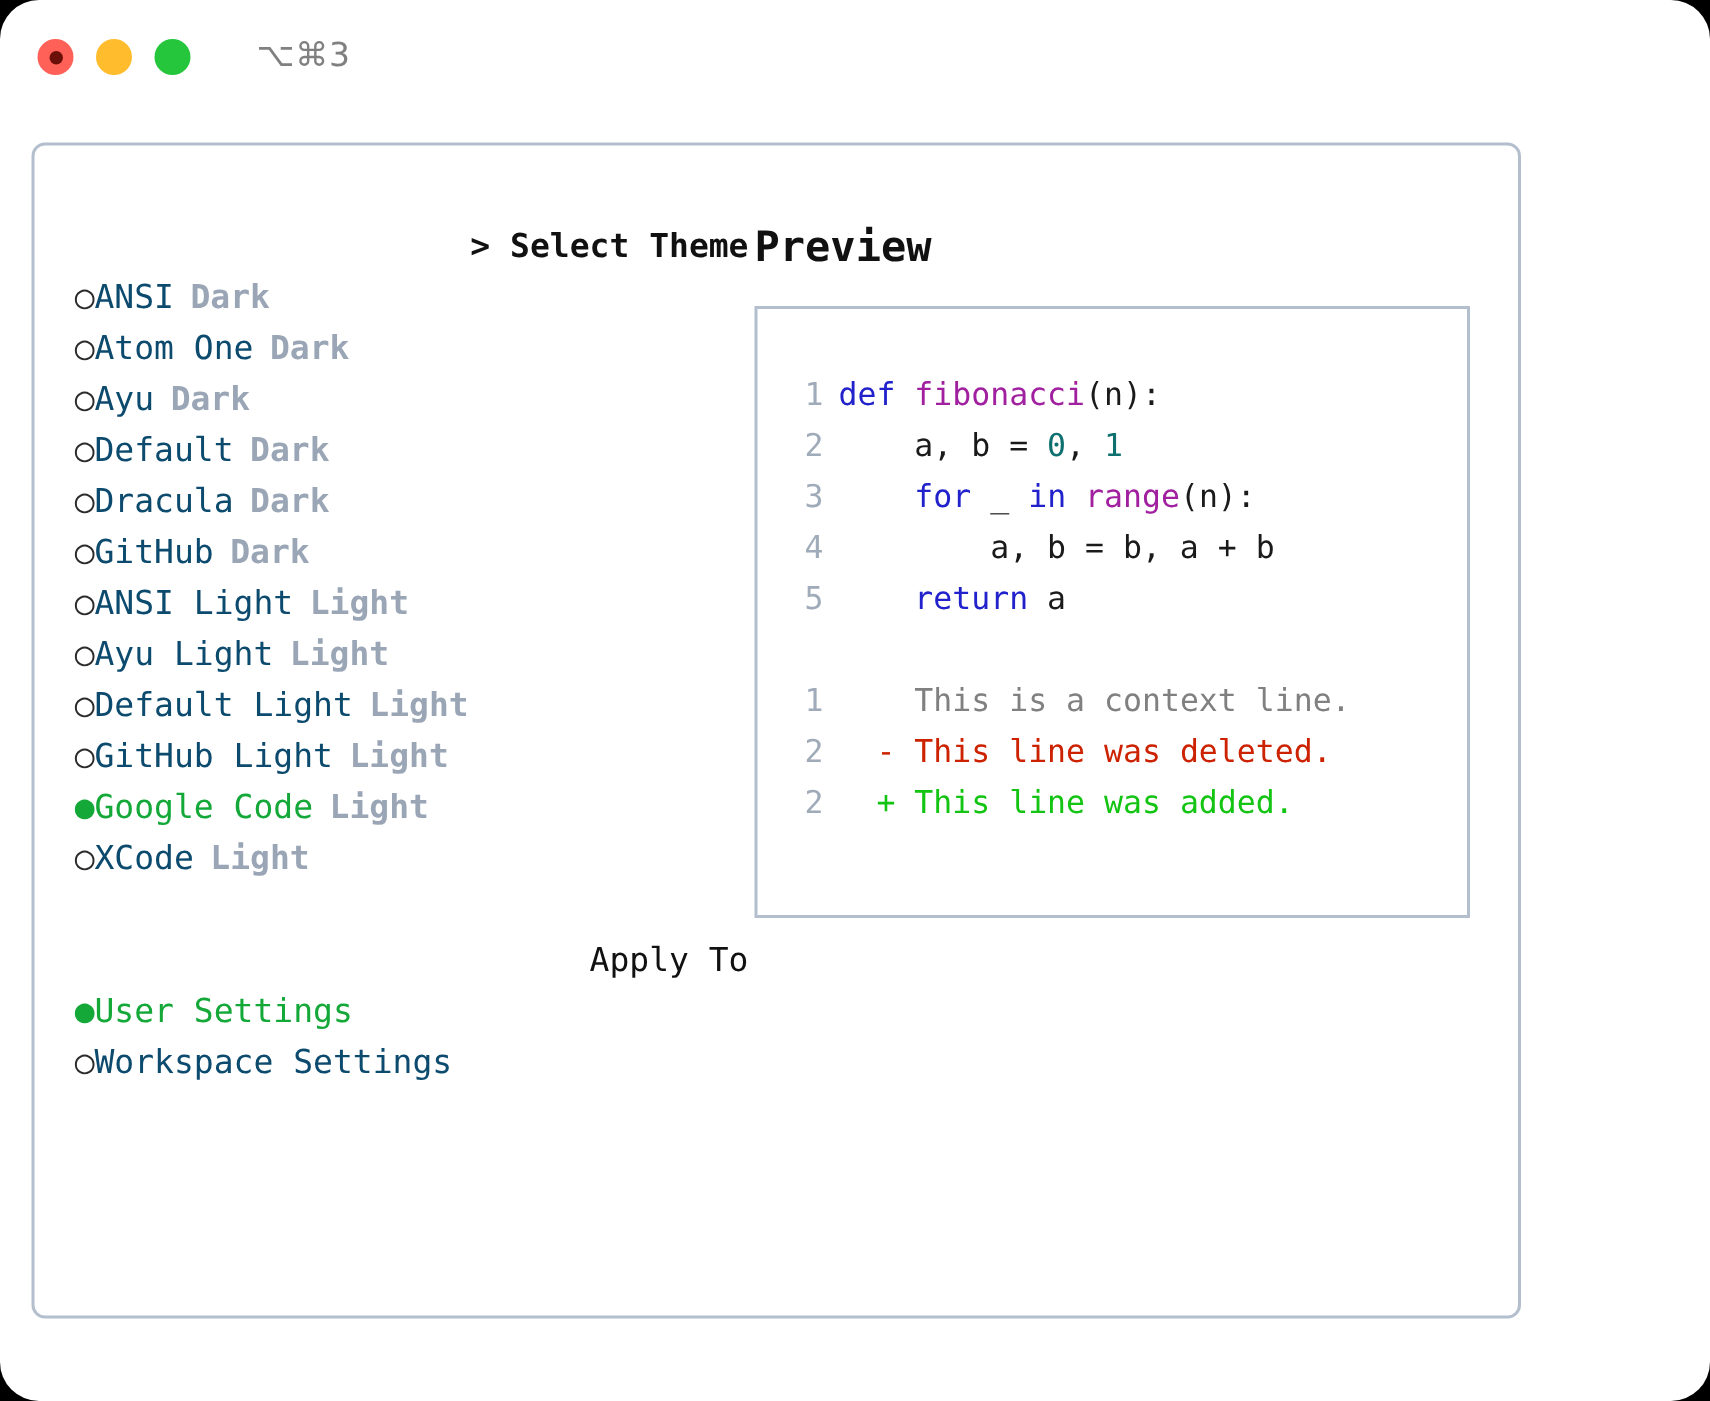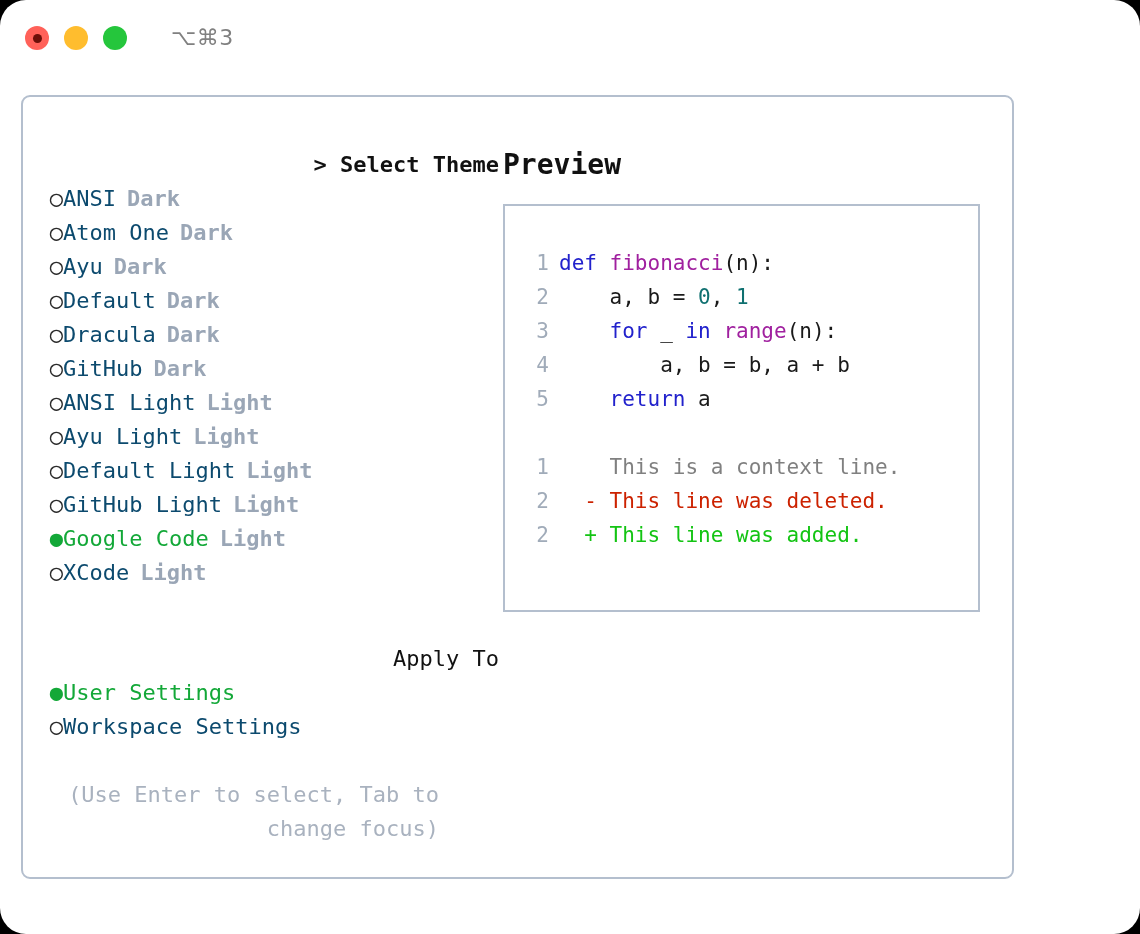--- a/index.html
+++ b/index.html
@@ -116,21 +116,20 @@
     font-weight: bold;
   }
   .spacer-row { height: 34px; }
 
   .subsection-title {
     font-size: 22px;
     color: #111111;
     line-height: 34px;
     padding-left: 24px;
     white-space: pre;
-    margin-top: 18px;
   }
 
   .hint {
     margin-top: 34px;
     font-size: 22px;
     color: #a9b2bf;
     line-height: 34px;
     width: 400px;
     white-space: pre-wrap;
   }
@@ -221,21 +220,20 @@
 
         <div class="spacer-row"></div>
 
         <div class="subsection-title">Apply To</div>
 
         <div id="apply-list">
             <div class="opt-row"><span class="bullet bullet-on">●</span><span class="opt-label selected">User Settings</span></div>
             <div class="opt-row"><span class="bullet bullet-off">○</span><span class="opt-label">Workspace Settings</span></div>
           </div>
 
-        <div class="hint">(Use Enter to select, Tab to change focus)</div>
       </div>
 
       <div class="right-col">
         <div class="preview-title">Preview</div>
 
         <div class="code-box">
           <div id="code-lines">
               <div class="code-line"><span class="lineno">1</span><span class="tok-kw">def </span><span class="tok-fn">fibonacci</span><span class="tok-plain">(n):</span></div>
               <div class="code-line"><span class="lineno">2</span><span class="tok-plain">    a, b = </span><span class="tok-num">0</span><span class="tok-plain">, </span><span class="tok-num">1</span></div>
               <div class="code-line"><span class="lineno">3</span><span class="tok-plain">    </span><span class="tok-kw">for</span><span class="tok-plain"> _ </span><span class="tok-kw">in</span><span class="tok-plain"> </span><span class="tok-fn">range</span><span class="tok-plain">(n):</span></div>

